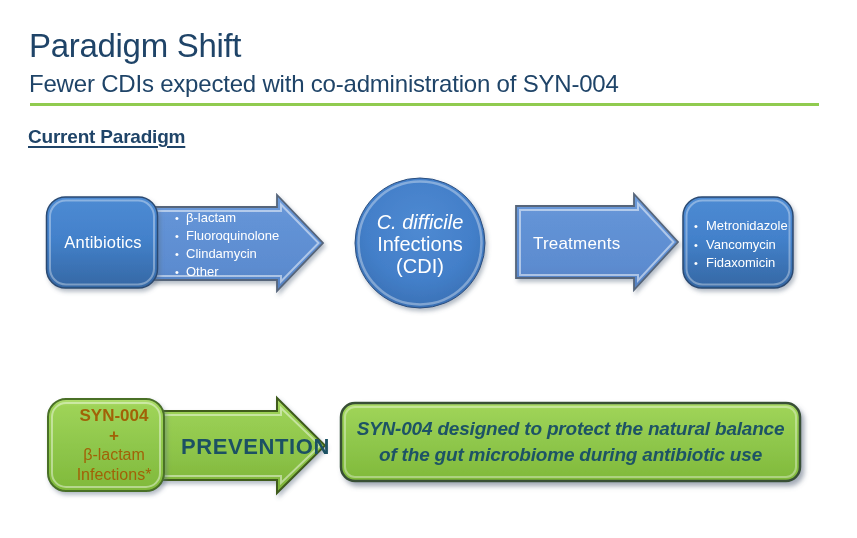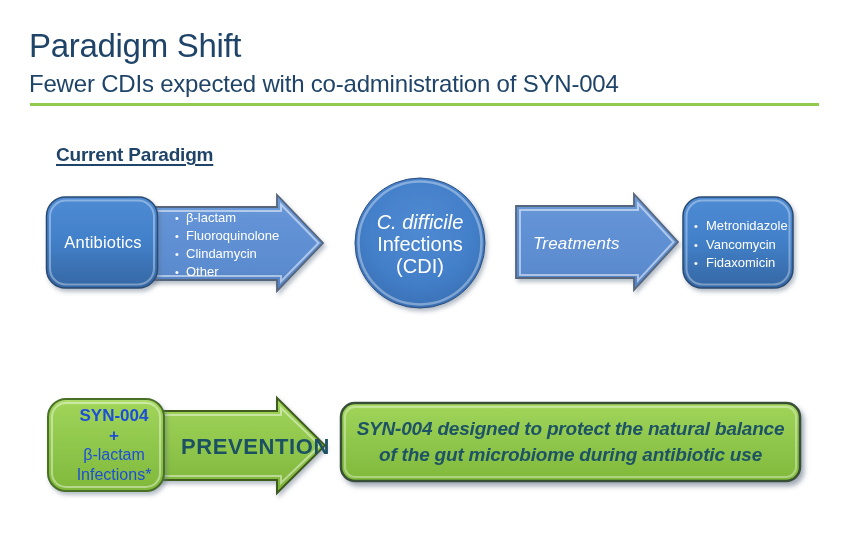--- a/index.html
+++ b/index.html
@@ -28,21 +28,21 @@
     background: #90CB4F;
   }
   .section-heading {
     font-size: 19px; font-weight: bold;
     color: #1F4468;
     text-decoration: underline;
     text-underline-offset: 3px;
     text-decoration-thickness: 1.5px;
     letter-spacing: -0.2px;
   }
-  .heading-current { left: 28px; top: 144px; margin-left: 28px; }
+  .heading-current { left: 28px; top: 126px; }
   .heading-syn { left: 28px; top: 333px; }
 
   svg.shapes { position: absolute; left: 0; top: 0; }
   .antibiotics-label {
     left: 48px; top: 197px; width: 110px; height: 91px;
     display: flex; align-items: center; justify-content: center;
     font-size: 16.5px; color: #ffffff; letter-spacing: 0.2px;
   }
   .bullets { color: #ffffff; }
   .bullet-row { display: flex; align-items: baseline; }
@@ -53,31 +53,31 @@
   }
   .arrow1-bullets .dot { width: 11px; font-size: 11px; }
   .cdi-circle-text {
     left: 355px; top: 211px; width: 130px;
     text-align: center; color: #ffffff;
     font-size: 20px; line-height: 22px;
   }
   .cdi-line1 { font-style: italic; }
   .treatments-label {
     left: 533px; top: 234px;
-    font-size: 17px; color: #ffffff; letter-spacing: 0.2px; font-style: italic;
+    font-size: 17px; color: #ffffff; letter-spacing: 0.2px;
   }
   .box2-bullets {
     left: 694px; top: 217px;
     font-size: 13px; line-height: 17.5px;
   }
   .box2-bullets .dot { width: 12px; font-size: 11px; }
 
   .syn-box-text {
     left: 48px; top: 406px; width: 132px;
-    text-align: center; color: #1d4ed8;
+    text-align: center; color: #a16207;
     font-size: 16px; line-height: 19.5px;
   }
   .syn-box-text .strong { font-weight: bold; font-size: 17px; }
   .prevention-label {
     left: 181px; top: 434px; width: 120px; text-align: center;
     font-size: 22px; font-weight: bold; color: #1C5163; letter-spacing: 0.6px;
   }
   .message-box-text {
     left: 341px; top: 416px; width: 459px;
     text-align: center; color: #1D5365;

